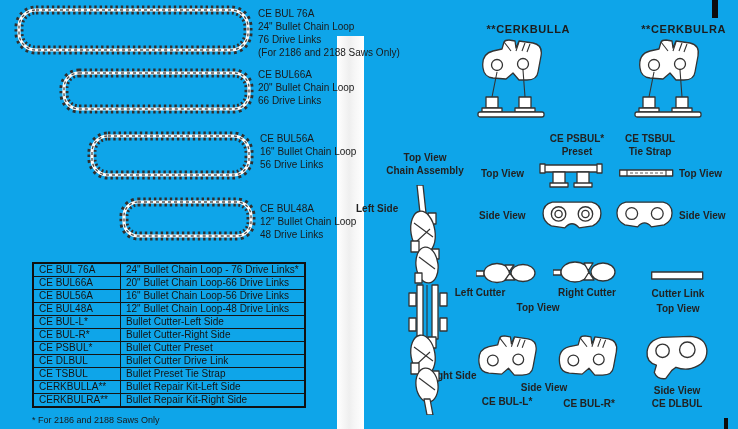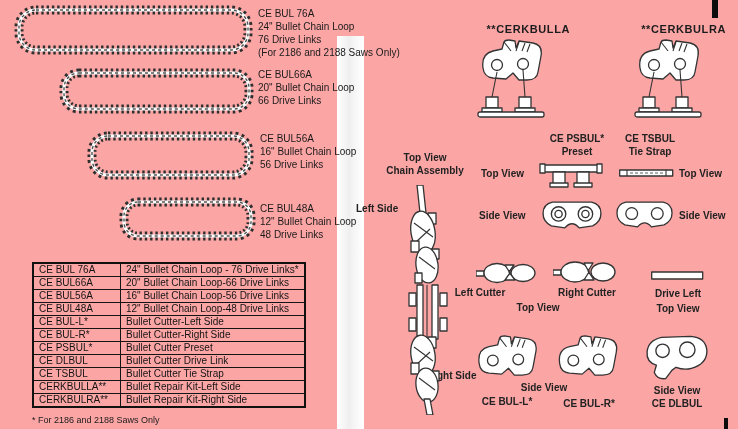--- a/index.html
+++ b/index.html
@@ -1,16 +1,16 @@
 <!DOCTYPE html>
 <html><head>
 <meta charset="utf-8">
 <style>
   html,body{margin:0;padding:0;background:#fff;}
-  .page{position:relative;width:738px;height:429px;background:#fca5a5;overflow:hidden;
+  .page{position:relative;width:738px;height:429px;background:#0ea5e9;overflow:hidden;
         font-family:"Liberation Sans",sans-serif;color:#1c1c1c;}
   .abs{position:absolute;}
   .band{left:337px;top:36px;width:27px;height:393px;
         background:linear-gradient(90deg,#fff,#efefef 45%,#f6f6f6 65%,#fff);}
   .mark{background:#0d0d0d;}
   .looplbl{font:400 10px/13px "Liberation Sans",sans-serif;color:#1a1a1a;white-space:nowrap;}
   .cap{font:700 10px/13px "Liberation Sans",sans-serif;color:#222;white-space:nowrap;}
   .capc{text-align:center;}
   .kit-hdr{font:700 11px/13px "Liberation Sans",sans-serif;letter-spacing:.6px;color:#1c1c1c;text-align:right;}
   table.parts{border-collapse:collapse;position:absolute;left:32px;top:262px;border:2px solid #111;}
@@ -120,21 +120,21 @@
       <tr>
           <td class="c1">CE PSBUL*</td>
           <td class="c2">Bullet Cutter Preset</td>
         </tr>
       <tr>
           <td class="c1">CE DLBUL</td>
           <td class="c2">Bullet Cutter Drive Link</td>
         </tr>
       <tr>
           <td class="c1">CE TSBUL</td>
-          <td class="c2">Bullet Cutter Tie Strap</td>
+          <td class="c2">Bullet Preset Tie Strap</td>
         </tr>
       <tr>
           <td class="c1">CERKBULLA**</td>
           <td class="c2">Bullet Repair Kit-Left Side</td>
         </tr>
       <tr>
           <td class="c1">CERKBULRA**</td>
           <td class="c2">Bullet Repair Kit-Right Side</td>
         </tr>
     </tbody>
@@ -251,21 +251,21 @@
     <path class="ln" d="M31,5 L40,5 L35,13 L41,22 L31,22 L36,14 Z"></path>
   </svg>
   <div class="abs cap capc" style="left:447px;top:286px;width:66px">Left Cutter</div>
   <div class="abs cap capc" style="left:551px;top:286px;width:72px">Right Cutter</div>
   <div class="abs cap capc" style="left:498px;top:301px;width:80px">Top View</div>
 
   <svg class="abs" style="left:651px;top:271px" width="53" height="9" viewBox="0 0 53 9">
     <rect class="ln" x="0.7" y="1" width="51" height="7"></rect>
   </svg>
   <div class="abs cap capc" style="left:640px;top:287px;width:76px">
-    <div style="margin-bottom:2px">Drive Left</div>
+    <div style="margin-bottom:2px">Cutter Link</div>
     <div>Top View</div>
   </div>
 
   <svg class="abs" style="left:476px;top:335px" width="63" height="45" viewBox="0 0 64 46">
     <use href="#cutterSide"></use>
   </svg>
   <svg class="abs" style="left:555px;top:335px" width="66" height="45" viewBox="0 0 64 46">
     <use href="#cutterSide"></use>
   </svg>
   <div class="abs cap capc" style="left:494px;top:381px;width:100px">Side View</div>

